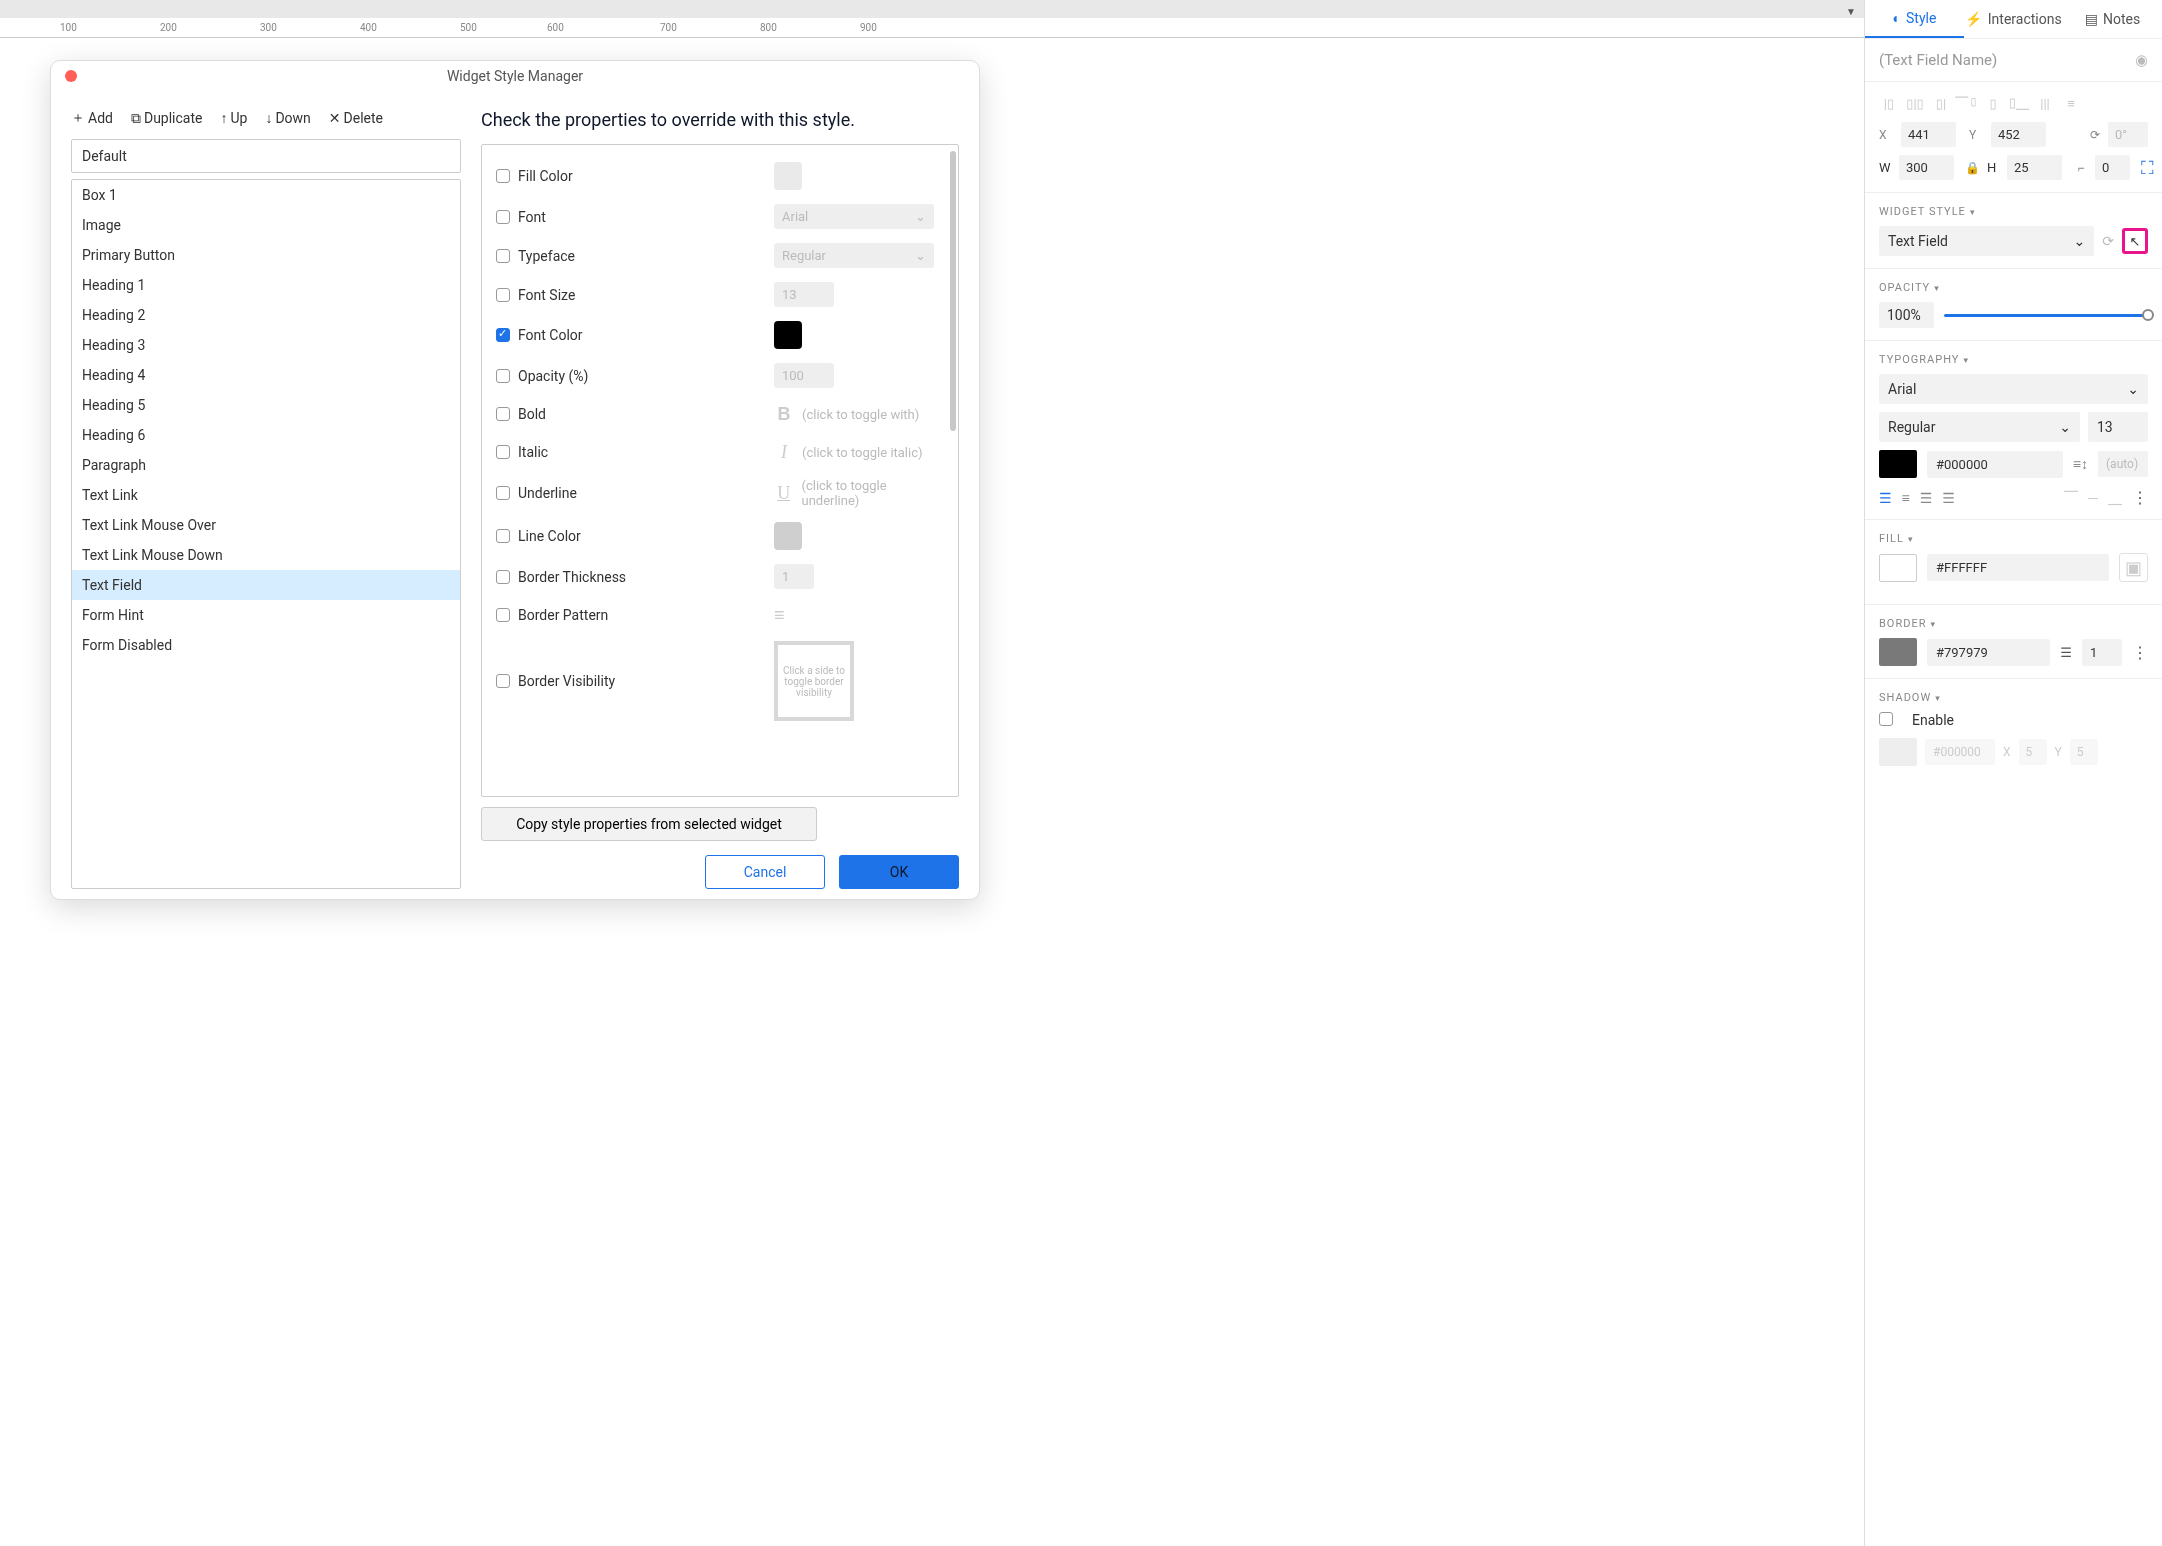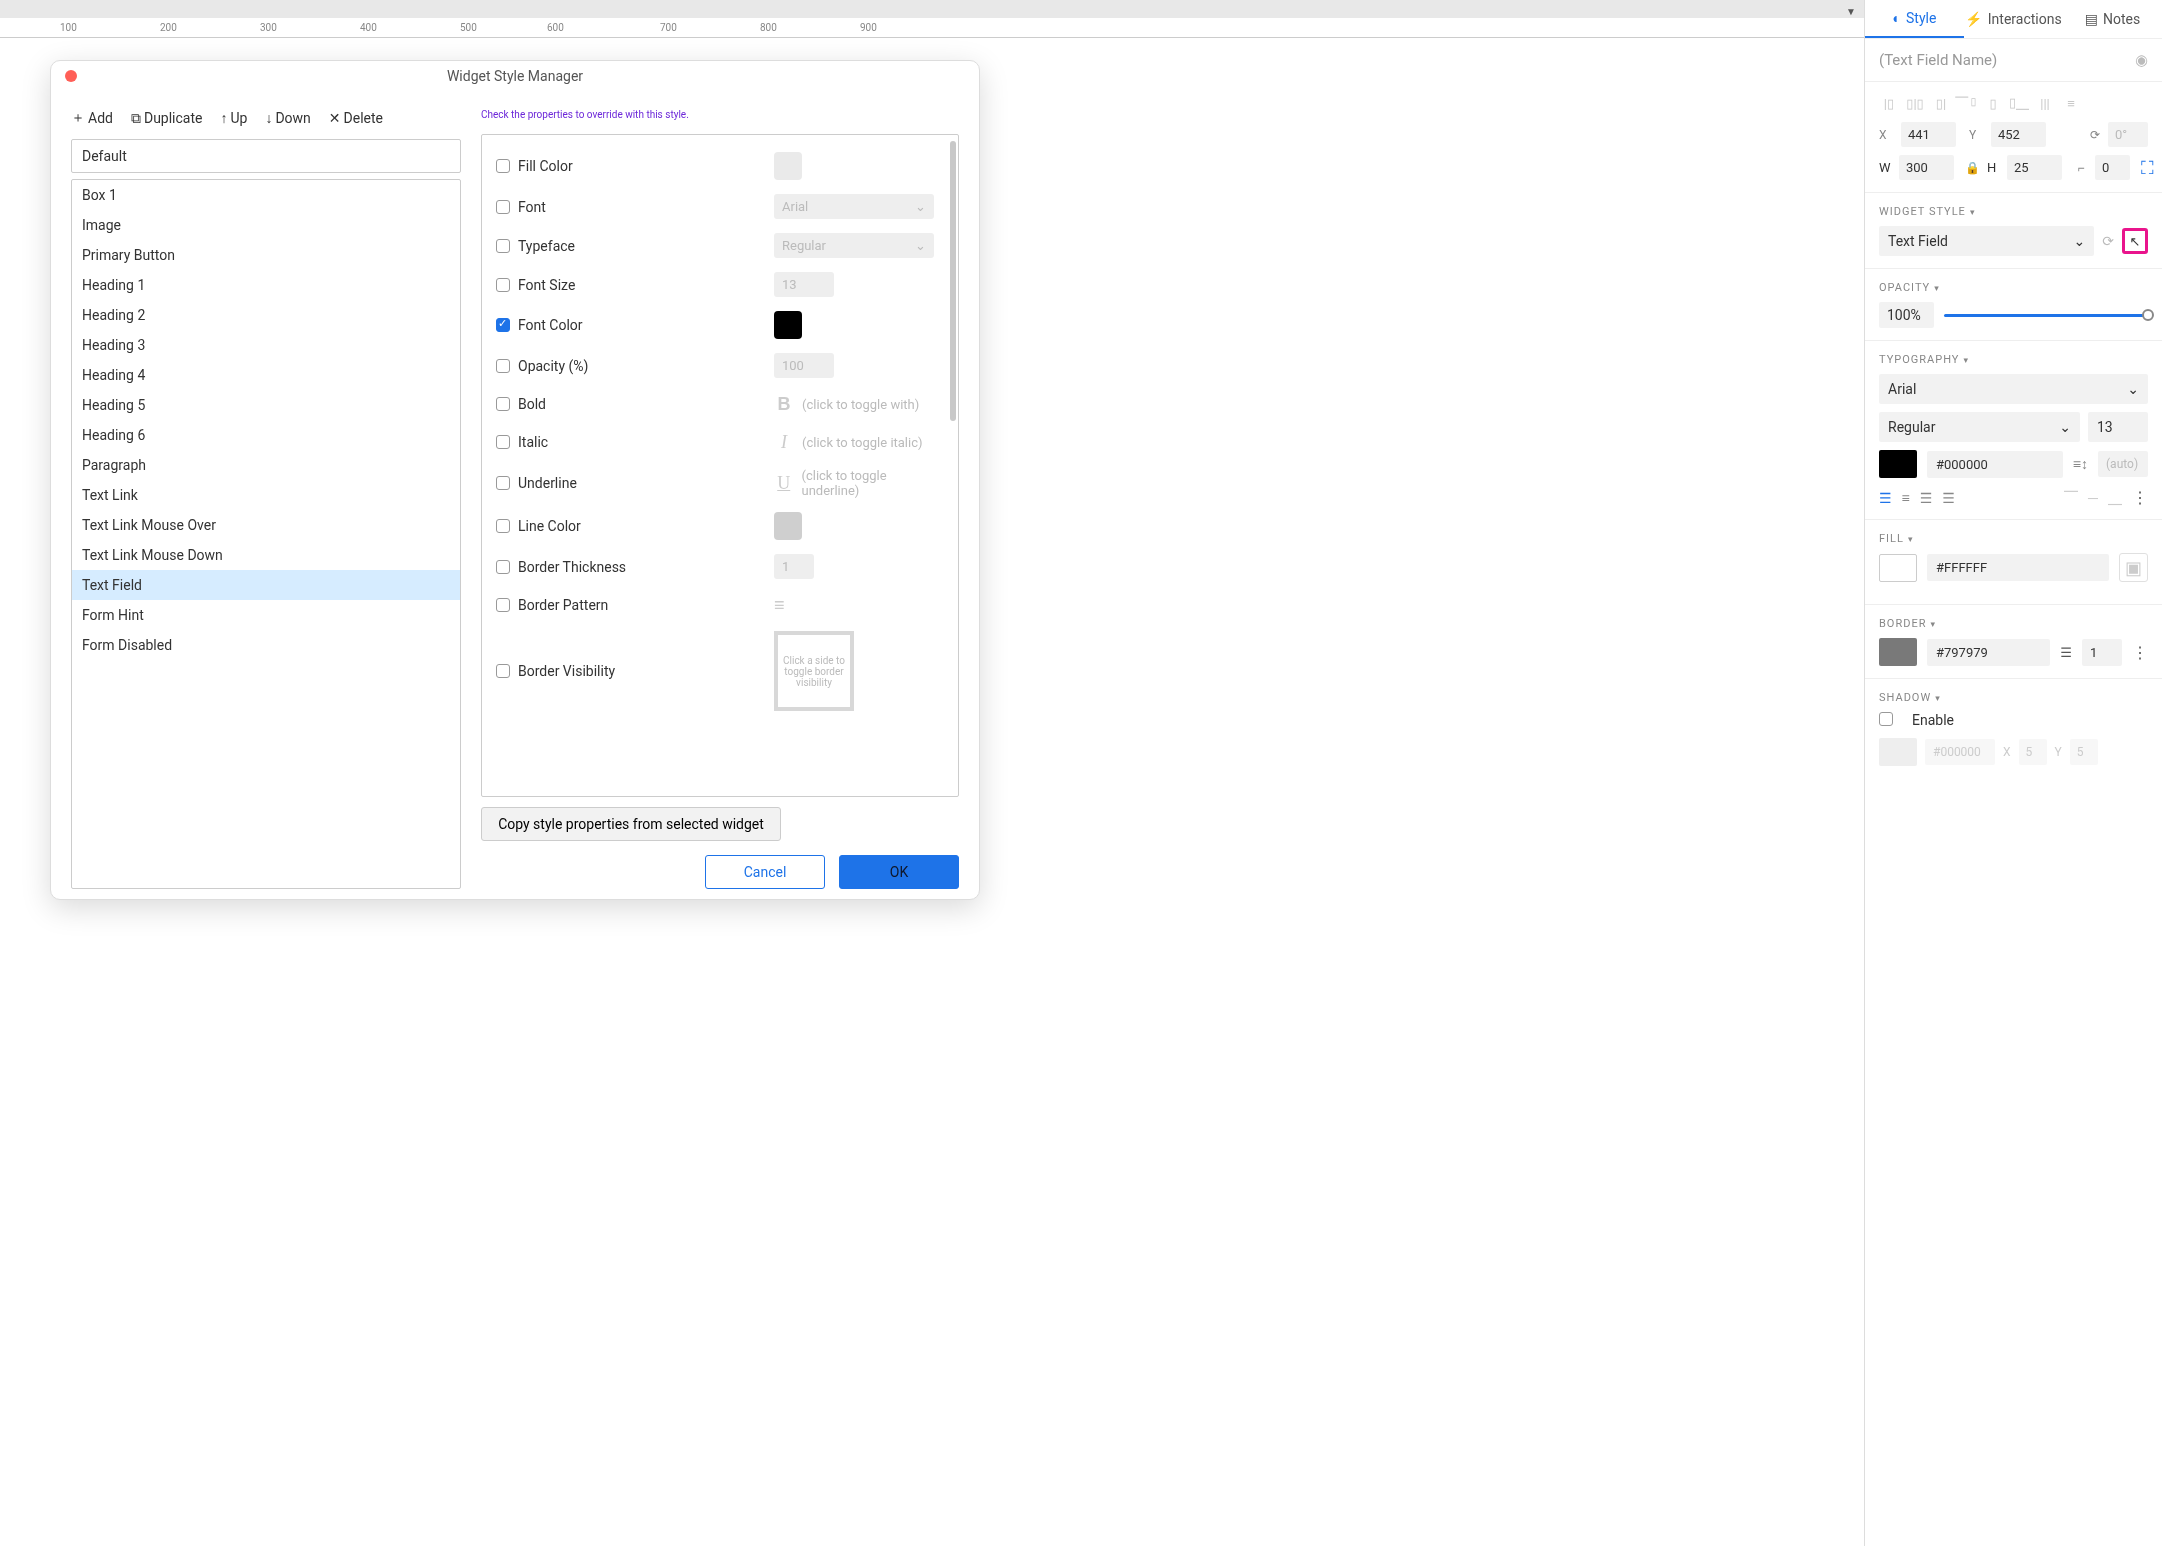--- a/index.html
+++ b/index.html
@@ -17,40 +17,40 @@
 .dialog-body { display:flex; padding: 10px 20px; gap:20px; height: calc(100% - 30px); }
 .dialog-left { width: 390px; display:flex; flex-direction:column; }
 .dialog-toolbar { display:flex; gap:18px; padding: 8px 0 12px; font-size:14px; color:#333; }
 .dialog-toolbar .tb-btn { cursor:pointer; display:flex; align-items:center; gap:3px; }
 .default-box { border:1px solid #ccc; padding:8px 10px; font-size:14px; border-radius:2px; }
 .style-list { border:1px solid #ccc; margin-top:6px; flex:1; overflow:auto; border-radius:2px; }
 .style-list-item { padding:7px 10px; font-size:14px; cursor:pointer; }
 .style-list-item.selected { background:#d6ecff; }
 
 .dialog-right { flex:1; display:flex; flex-direction:column; }
-.instruction { font-size:10px; color:#6d28d9; margin-bottom:14px; padding-top:8px; }
+.instruction { font-size:18px; color:#0f172a; margin-bottom:14px; padding-top:8px; }
 .props-panel { border:1px solid #ccc; flex:1; overflow:auto; padding:10px 0; border-radius:2px; position:relative; }
 .scrollbar-thumb { position:absolute; right:2px; top:6px; width:6px; height:280px; background:#c8c8c8; border-radius:3px; }
 .prop-row { display:flex; align-items:center; padding:7px 14px; gap:8px; min-height:38px; }
 .prop-check { width:14px; height:14px; border:1px solid #999; border-radius:3px; background:#fff; flex-shrink:0; }
 .prop-check.checked { background:#1e73e8; border-color:#1e73e8; position:relative; }
 .prop-check.checked::after { content:"✓"; color:#fff; font-size:11px; position:absolute; left:1px; top:-2px; }
 .prop-label { flex:1; font-size:14px; color:#333; }
 .prop-control { width:170px; }
 .swatch { width:28px; height:28px; border-radius:4px; }
 .swatch.white { background:#eaeaea; }
 .swatch.black { background:#000; }
 .swatch.grey { background:#cfcfcf; }
 .disabled-input { background:#eee; color:#bbb; padding:5px 8px; border-radius:3px; width:60px; display:inline-block; font-size:13px; }
 .disabled-select { background:#eee; color:#bbb; padding:5px 8px; border-radius:3px; width:160px; display:inline-flex; justify-content:space-between; align-items:center; font-size:13px; }
 .toggle-hint { color:#bbb; font-size:13px; display:flex; align-items:center; gap:8px; }
 .toggle-hint .glyph { font-family: Georgia, serif; font-size:18px; color:#ccc; width:20px; text-align:center; }
 .border-vis-box { width:80px; height:80px; border:4px solid #d8d8d8; display:flex; align-items:center; justify-content:center; text-align:center; font-size:10px; color:#bbb; padding:4px; }
 
-.copy-btn { margin-top:10px; background:#f2f2f2; border:1px solid #ccc; padding:8px 14px; font-size:14px; border-radius:3px; cursor:pointer; width:300px; }
+.copy-btn { margin-top:10px; background:#f2f2f2; border:1px solid #ccc; padding:8px 14px; font-size:14px; border-radius:3px; cursor:pointer; width:336px; }
 .dialog-footer { display:flex; justify-content:flex-end; gap:14px; margin-top:14px; }
 .btn { padding:8px 0; width:120px; text-align:center; font-size:14px; border-radius:3px; cursor:pointer; }
 .btn-cancel { border:1px solid #1e73e8; color:#1e73e8; background:#fff; }
 .btn-ok { background:#1e73e8; color:#0f172a; border:1px solid #1e73e8; }
 
 .inspector { width:298px; border-left:1px solid #ddd; background:#fff; display:flex; flex-direction:column; font-size:13px; overflow:auto; }
 .insp-tabs { display:flex; border-bottom:1px solid #eee; }
 .insp-tab { flex:1; text-align:center; padding:10px 0; font-size:14px; color:#555; cursor:pointer; display:flex; align-items:center; justify-content:center; gap:5px; }
 .insp-tab.active { color:#1e73e8; border-bottom:2px solid #1e73e8; }
 .insp-section { padding:12px 14px; border-bottom:1px solid #eee; }

